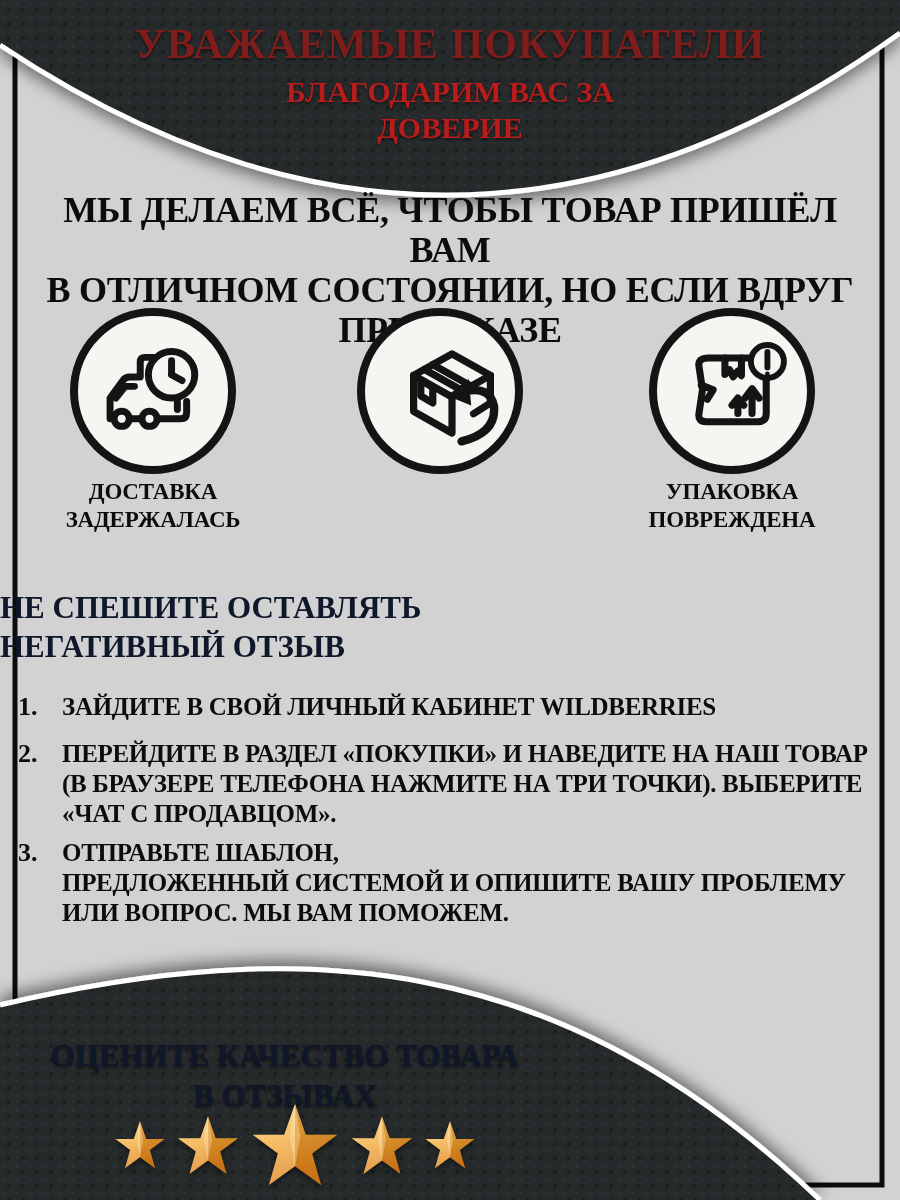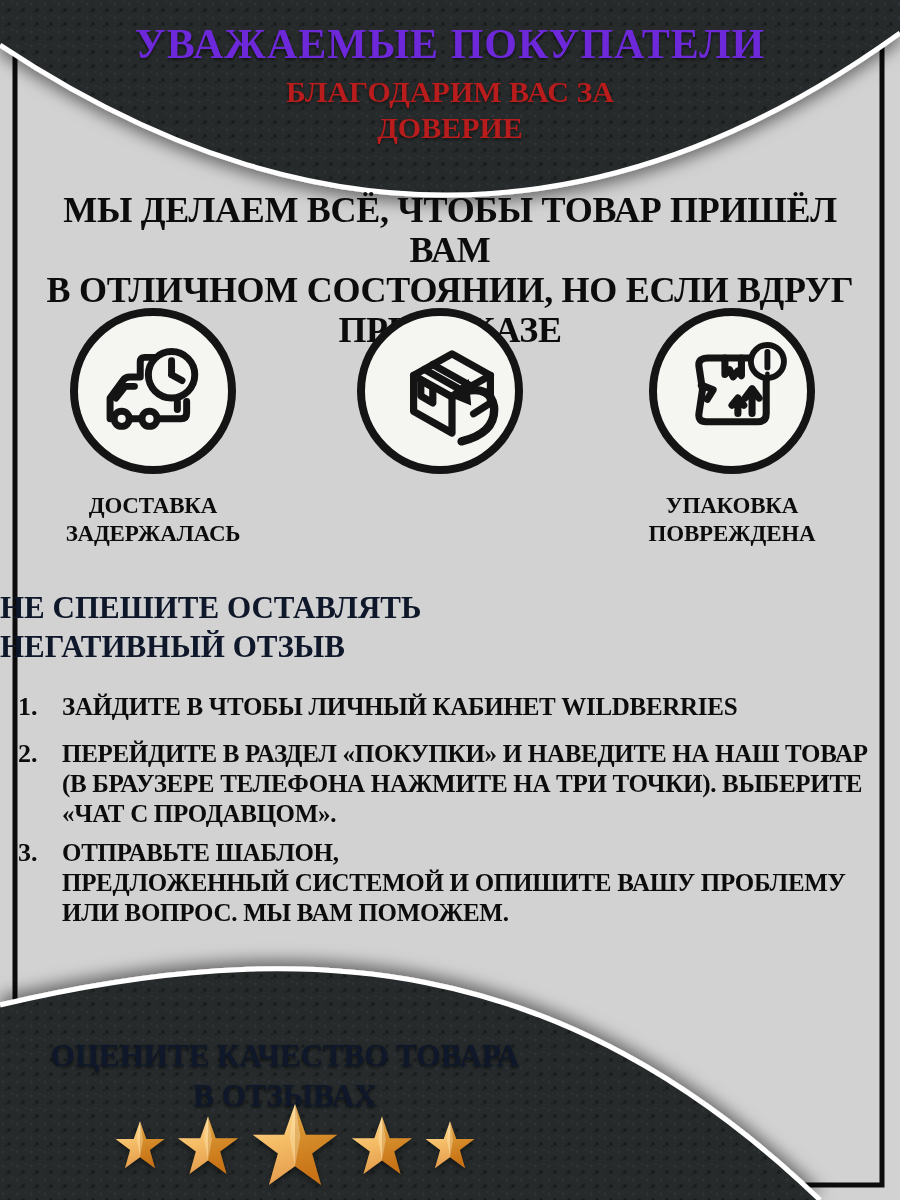--- a/index.html
+++ b/index.html
@@ -7,30 +7,30 @@
     width:900px;height:1200px;position:relative;overflow:hidden;
     background:#d2d2d3;
     font-family:"Liberation Serif","DejaVu Serif",serif;
     font-weight:bold;
     -webkit-font-smoothing:antialiased;
   }
   .abs{position:absolute;}
   .prelines{white-space:pre-line;}
   #bg-svg{position:absolute;left:0;top:0;width:900px;height:1200px;}
 
-  .title{left:0;right:0;top:20px;text-align:center;font-size:42px;letter-spacing:1px;color:#6d28d9;text-shadow:0 2px 3px rgba(0,0,0,.55);}
+  .title{left:0;right:0;top:20px;text-align:center;font-size:42px;letter-spacing:1px;color:#7f1d1d;text-shadow:0 2px 3px rgba(0,0,0,.55);}
   .subtitle{left:0;right:0;top:74px;text-align:center;font-size:30px;line-height:36px;color:#b91c1c;text-shadow:0 2px 3px rgba(0,0,0,.5);}
   .intro{left:20px;right:20px;top:190px;text-align:center;font-size:36px;line-height:40px;color:#0c0c0c;letter-spacing:-0.3px;}
 
   .issue{position:absolute;top:308px;text-align:center;}
   #issue-0{left:28px;width:250px;}
   #issue-1{left:300px;width:280px;}
   #issue-2{left:602px;width:260px;}
   .circle{width:150px;height:150px;border:8px solid #141414;border-radius:50%;background:#f5f5f2;margin:0 auto;display:flex;align-items:center;justify-content:center;}
-  .issue .label{margin-top:18px;font-size:23px;line-height:28px;color:#0c0c0c;letter-spacing:-0.2px;}
+  .issue .label{margin-top:4px;font-size:23px;line-height:28px;color:#0c0c0c;letter-spacing:-0.2px;}
 
   .warning{left:0;right:44px;top:588px;font-size:31px;line-height:39px;color:#0f172a;}
 
   .steps{left:18px;right:22px;top:692px;}
   .step{display:flex;align-items:flex-start;}
   .step + .step{margin-top:17px;}
   .step:nth-child(3){margin-top:9px;}
   .step .num{flex:none;width:44px;font-size:26px;color:#0c0c0c;}
   .step .txt{font-size:25px;line-height:30px;color:#0c0c0c;letter-spacing:-0.3px;}
 
@@ -142,21 +142,21 @@
   <div class="label prelines">УПАКОВКА
 ПОВРЕЖДЕНА</div>
 </div>
 
 <div class="abs warning prelines">НЕ СПЕШИТЕ ОСТАВЛЯТЬ
 НЕГАТИВНЫЙ ОТЗЫВ</div>
 
 <div class="abs steps">
   <div class="step">
     <div class="num">1.</div>
-    <div class="txt prelines">ЗАЙДИТЕ В ЧТОБЫ ЛИЧНЫЙ КАБИНЕТ  WILDBERRIES</div>
+    <div class="txt prelines">ЗАЙДИТЕ В СВОЙ ЛИЧНЫЙ КАБИНЕТ  WILDBERRIES</div>
   </div>
   <div class="step">
     <div class="num">2.</div>
     <div class="txt prelines">ПЕРЕЙДИТЕ В РАЗДЕЛ «ПОКУПКИ» И НАВЕДИТЕ НА НАШ ТОВАР
 (В БРАУЗЕРЕ ТЕЛЕФОНА НАЖМИТЕ НА ТРИ ТОЧКИ). ВЫБЕРИТЕ
 «ЧАТ С ПРОДАВЦОМ».</div>
   </div>
   <div class="step">
     <div class="num">3.</div>
     <div class="txt prelines">ОТПРАВЬТЕ ШАБЛОН,

